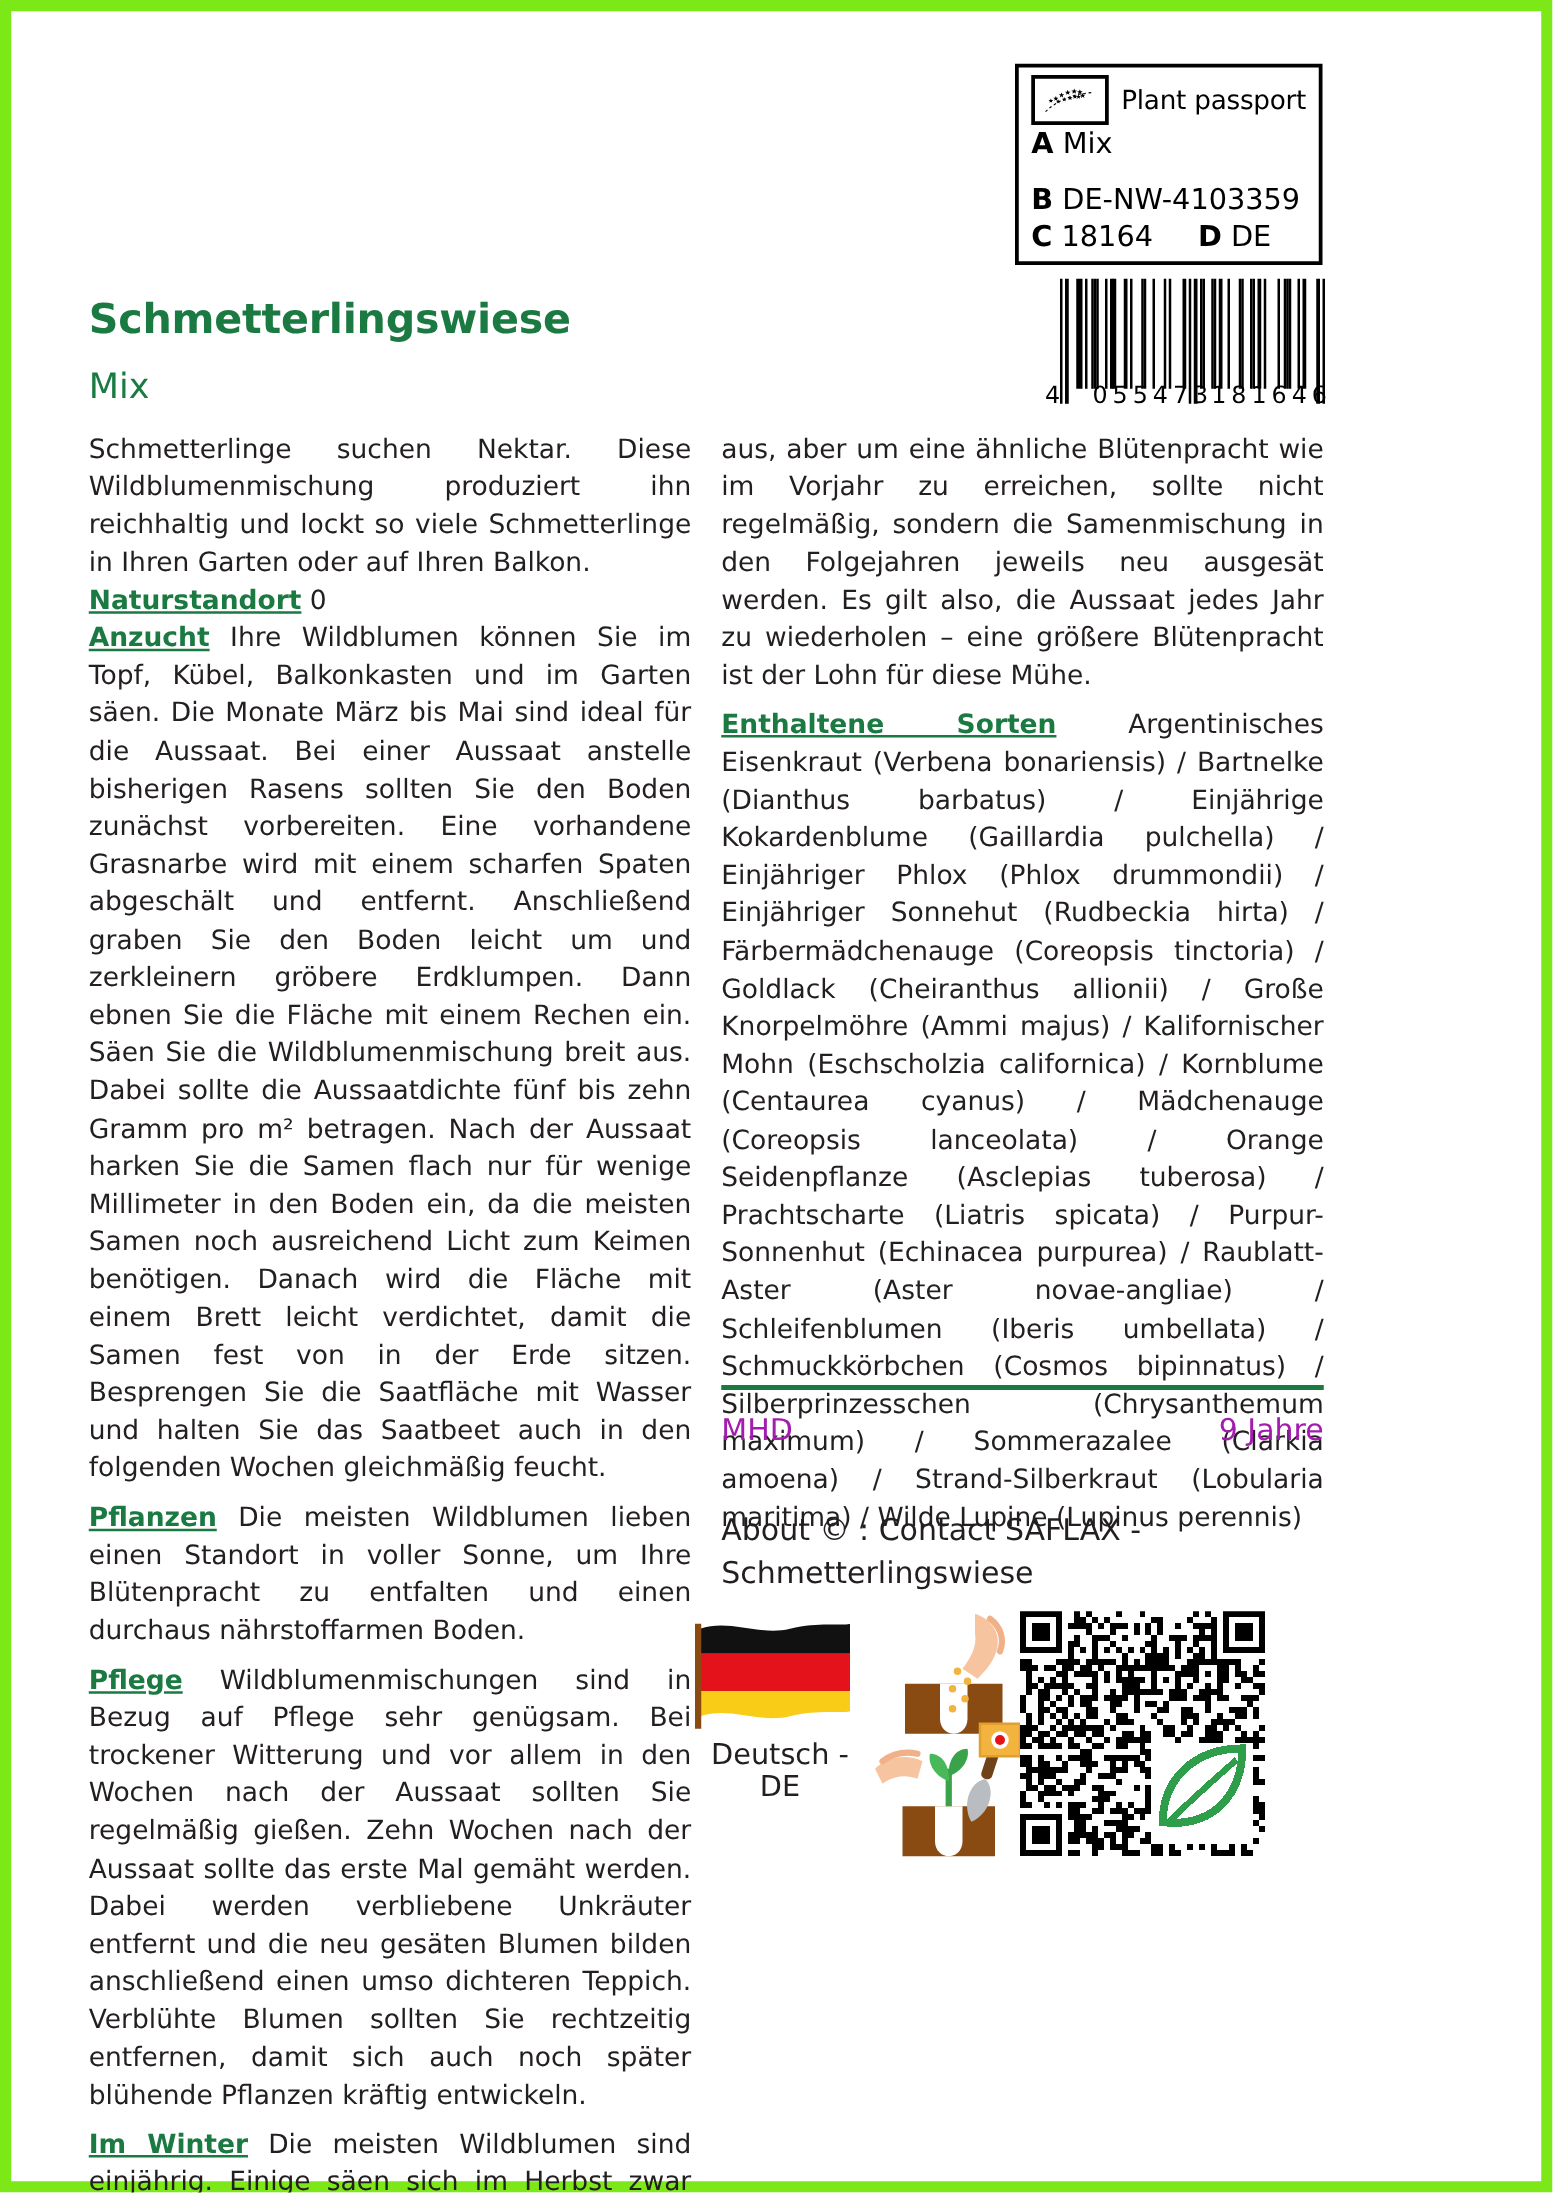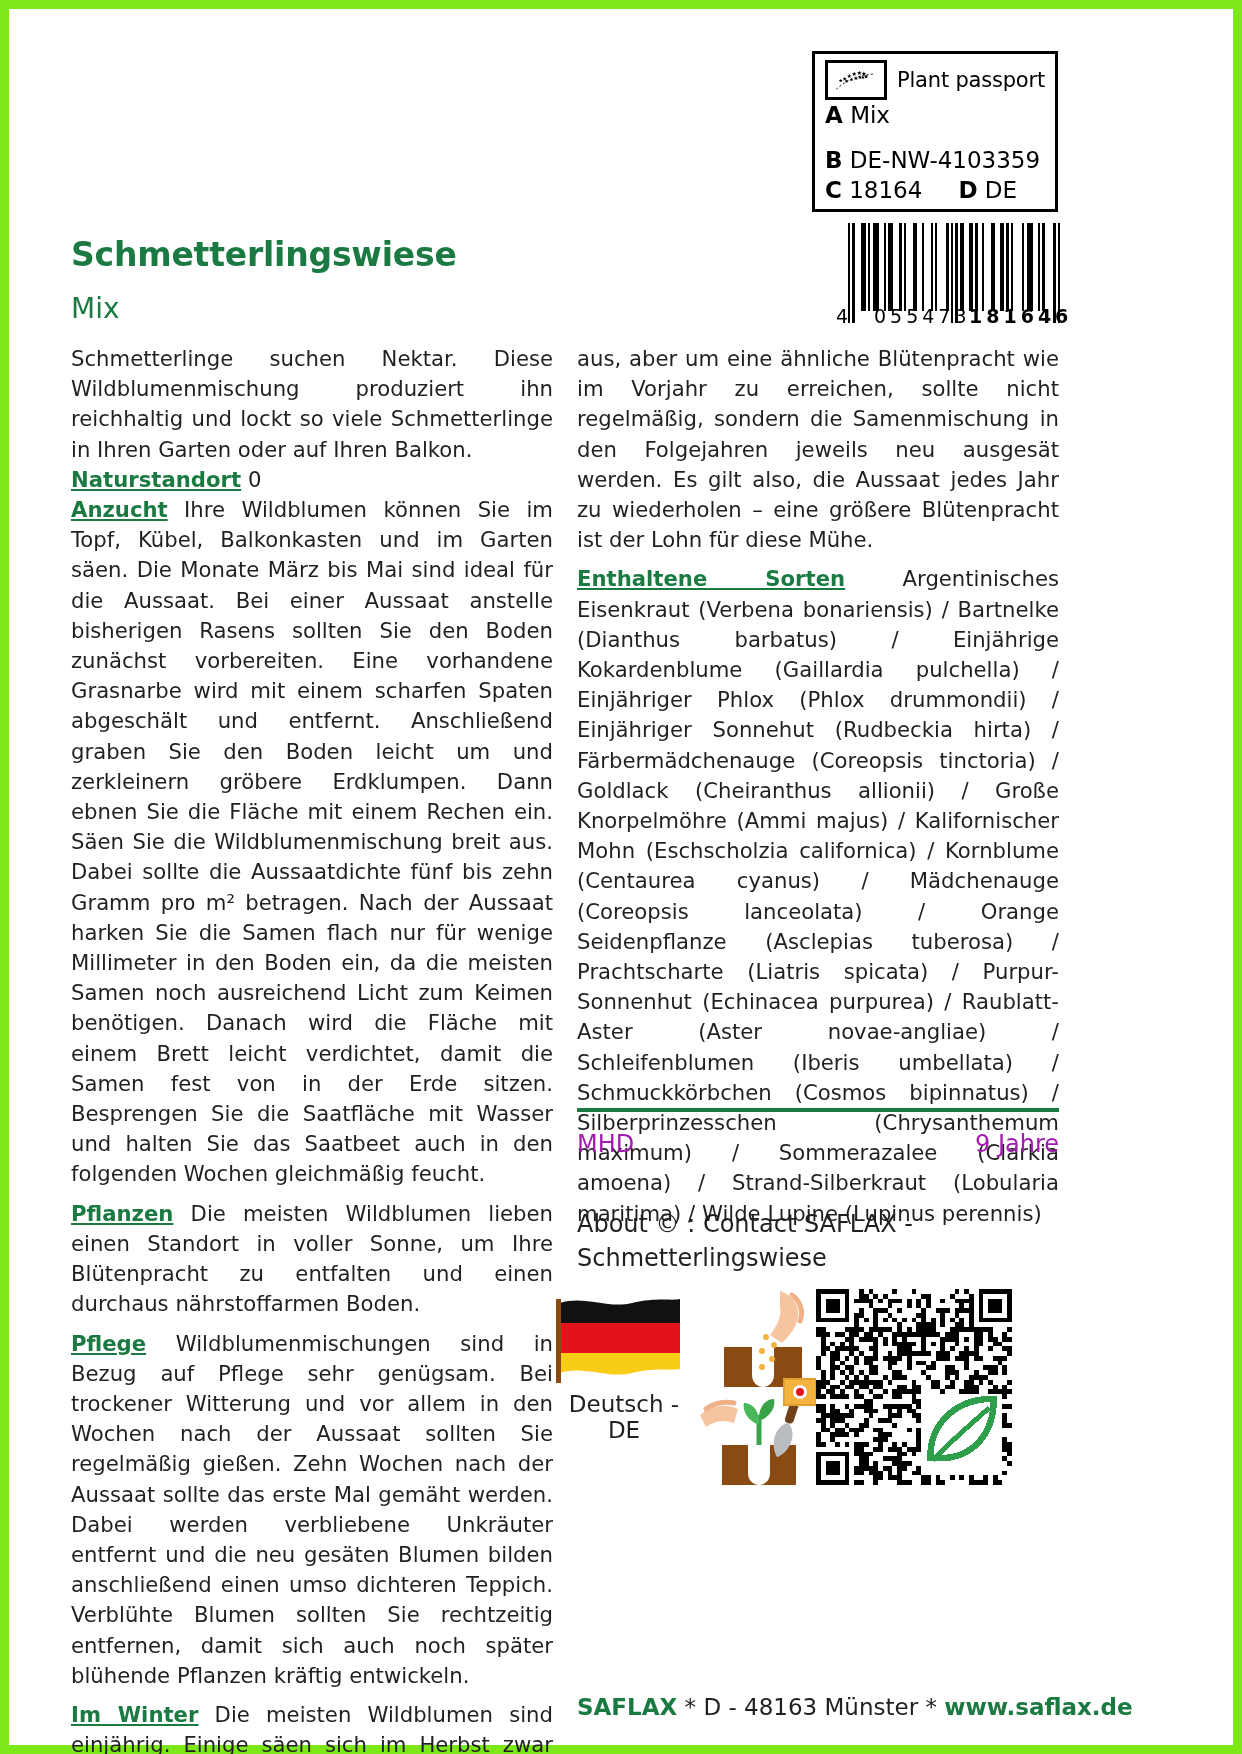--- a/index.html
+++ b/index.html
@@ -96,21 +96,21 @@
     left: 0;
     top: 82px;
     width: 225px;
     height: 26px;
     font-size: 19px;
     color: #000;
   }
   .barcode-digits span { position: absolute; top: 0; }
   .bd-lead { left: 0px; }
   .bd-left { left: 38px; letter-spacing: 4px; }
-  .bd-right { left: 133px; letter-spacing: 4px; font-weight: bold; }
+  .bd-right { left: 133px; letter-spacing: 4px; }
 
   
   .title {
     position: absolute;
     left: 62px;
     top: 226px;
     font-size: 33px;
     font-weight: bold;
     color: #1b7a42;
     letter-spacing: -0.2px;
@@ -1125,22 +1125,15 @@
             </g>
 
           <g transform="translate(22,22) scale(0.95)">
             <path d="M2 14 C2 6 8 1 16 1 C16 9 11 15 2 14 Z" fill="none" stroke="#2e9e4a" stroke-width="1.4"></path>
             <path d="M2.5 14.5 C6 11 11 6.5 15 3" stroke="#2e9e4a" stroke-width="1.1" fill="none"></path>
           </g>
         </svg>
       </span>
     </div>
 
-    <div class="footer">
-      <span class="brand">SAFLAX</span>
-      <span class="sep">*</span>
-      <span>D - 48163 Münster</span>
-      <span class="sep">*</span>
-      <span class="url">www.saflax.de</span>
-    </div>
 
   </div>
 </div>
 
 </body></html>

